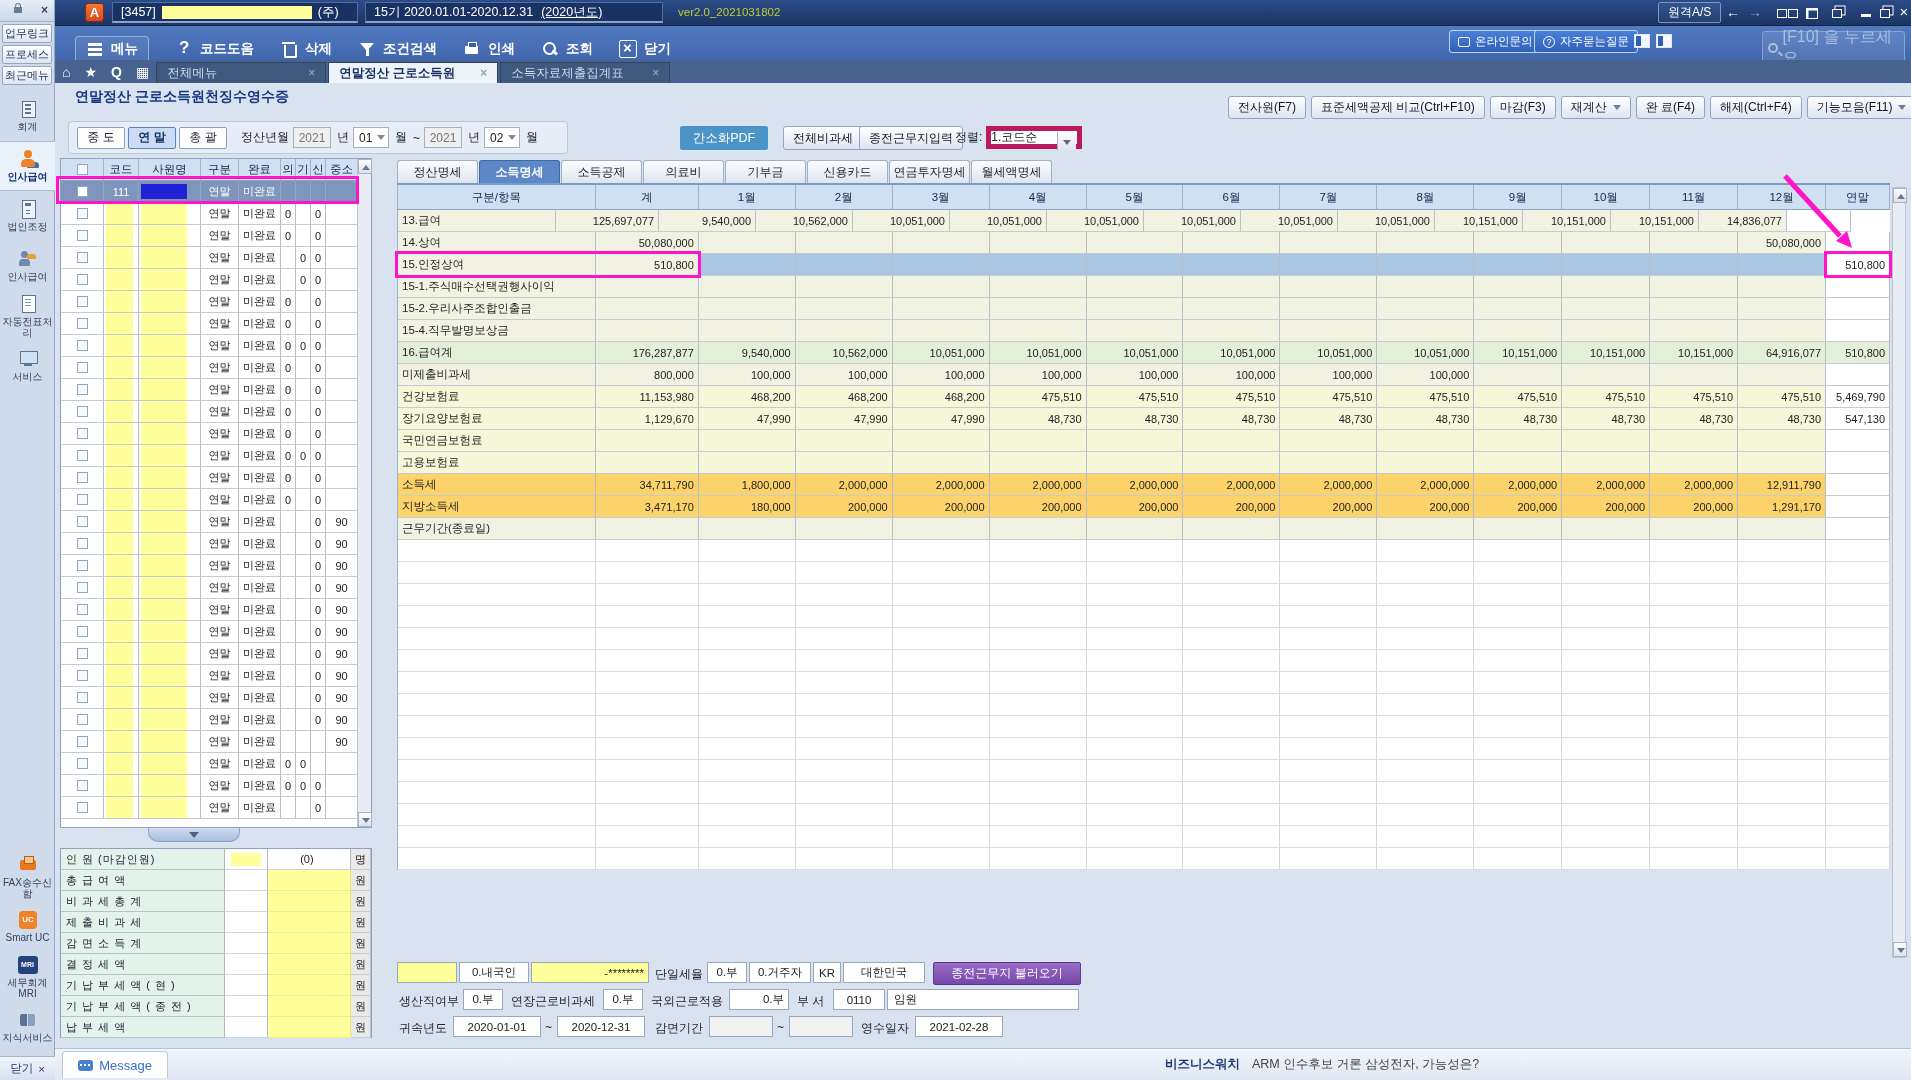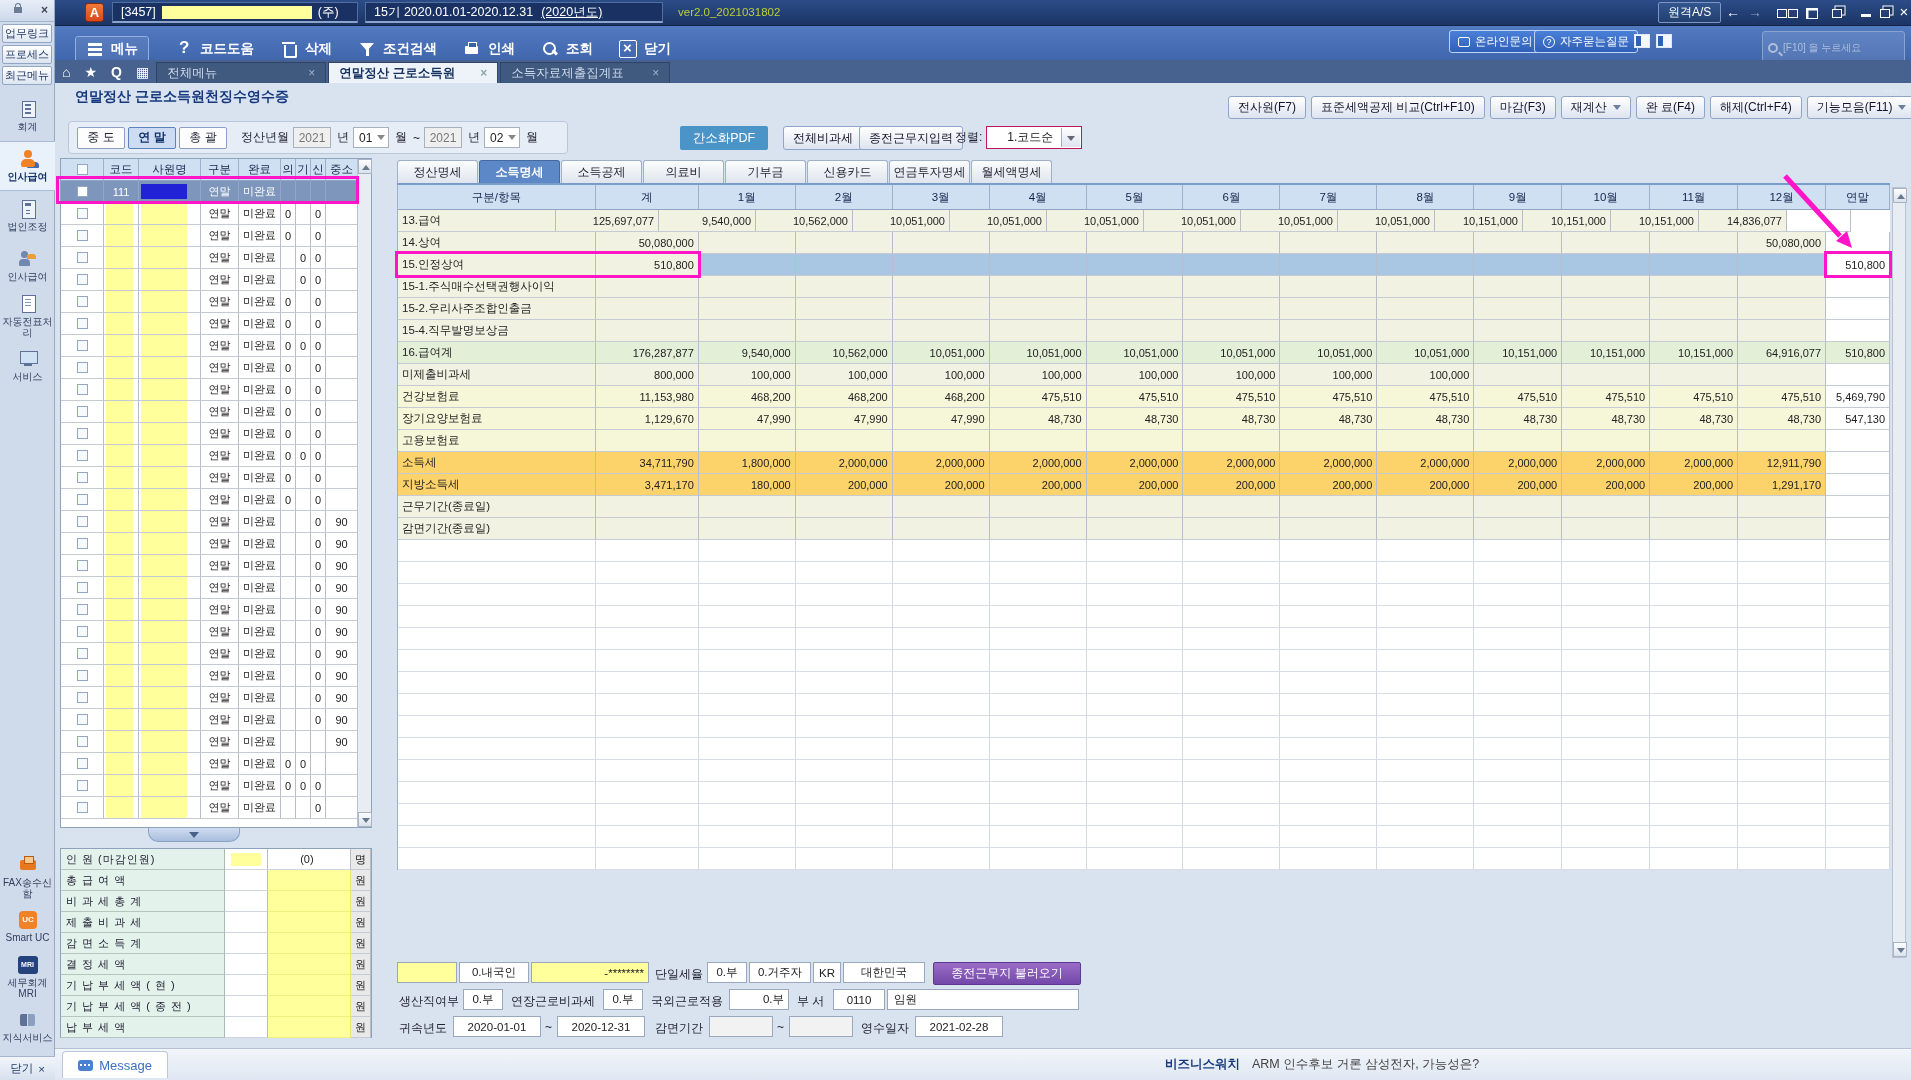--- a/index.html
+++ b/index.html
@@ -42,21 +42,21 @@
   .ic-search::after { content:""; position:absolute; left:11px; top:11px; width:6px; height:2.5px; background:#fff; transform:rotate(45deg);}
   .ic-closebox { border:1.5px solid #fff; border-radius:2px; }
   .ic-closebox::before { content:"×"; position:absolute; left:3px; top:-2px; font-size:15px; font-weight:bold;}
   .help-btn { top:30px; height:23px; background:linear-gradient(#4a80d8,#3060b8); border:1px solid #bcd4f4; border-radius:3px;
     color:#fff; display:flex; align-items:center; padding:0 8px; font-size:11.5px; }
   .hb-ic { width:12px; height:10px; border:1.5px solid #fff; border-radius:2px; margin-right:5px;}
   .hb-ic2 { width:12px; height:12px; border:1.5px solid #fff; border-radius:50%; margin-right:5px; font-size:9px; line-height:10px; text-align:center;}
   .mini-win { top:34px; width:16px; height:14px; border:1px solid #dfe8f6; background:#f4f8fe; }
   .mini-win::before { content:""; position:absolute; left:1px; top:1px; width:5px; height:10px; background:#2f62b4;}
   #searchbox { left:1762px; top:31px; width:143px; height:34px; border:1px solid #8ba2cc; border-radius:3px;
-    background:rgba(255,255,255,0.10); display:flex; align-items:center; color:#aebfdd; font-size:10px; padding:0 5px;}
+    background:rgba(255,255,255,0.10); display:flex; align-items:center; color:#aebfdd; font-size:16px; padding:0 5px;}
   .sic-mag { width:10px; height:10px; border:2px solid #aebfdd; border-radius:50%; position:relative; margin-right:5px;}
   .sic-mag::after { content:""; position:absolute; left:8px; top:8px; width:5px; height:2px; background:#aebfdd; transform:rotate(45deg);}
 
   
   #tabstrip { left:55px; top:60px; width:1856px; height:23px; background:#47628e; display:flex; align-items:flex-end; }
   .ts-ic { color:#fff; font-size:14px; margin:0 7px 3px 7px; }
   .doc-tab { height:21px; display:flex; align-items:center; padding:0 10px; margin-right:2px;
     background:#40597f; color:#cdd9ec; font-size:12.5px; border:1px solid #2e4468; border-bottom:none; min-width:170px; justify-content:space-between;}
   .doc-tab.active { background:#eef3fa; color:#15305f; font-weight:bold; }
   .doc-tab .x { margin-left:14px; color:#9fb0ca; font-size:12px; }
@@ -109,21 +109,21 @@
     background:#fdfdfe; border:1px solid #8aa0c4; border-radius:2px; font-size:12px; color:#223;}
   .mode-btn.active { background:#cddcf2; border:1px solid #5a82bc; font-weight:bold; color:#10306a;}
   .f-label { margin-left:10px; font-size:12px; color:#223; white-space:nowrap;}
   .f-input { width:38px; height:21px; background:#efefef; border:1px solid #a8b0bc; color:#777; display:inline-flex; align-items:center; justify-content:center; font-size:12px;}
   .f-combo { width:36px; height:21px; background:#fff; border:1px solid #a8b0bc; display:inline-flex; align-items:center; font-size:12px; position:relative; padding-left:5px;}
   .f-combo::after { content:""; position:absolute; right:3px; top:7px; border-left:4px solid transparent; border-right:4px solid transparent; border-top:5px solid #888; }
   #pdf-btn { left:680px; top:126px; width:88px; height:24px; background:#4a94c8; color:#fff; display:flex; align-items:center; justify-content:center; font-size:12.5px; border-radius:2px;}
   #btn-allnontax { left:783px; top:126px; height:24px;}
   #btn-prevwork { left:859px; top:126px; height:24px;}
   #sort-wrap { left:955px; top:126px; display:flex; align-items:center; gap:4px;}
-  #sort-combo { width:96px; height:23px; background:#fff; border:1px solid #be185d; display:flex; align-items:center; padding-left:20px; position:relative; font-size:12px;}
+  #sort-combo { width:96px; height:23px; background:#fff; border:5px solid #be185d; display:flex; align-items:center; padding-left:0; position:relative; font-size:12px;}
   #sort-combo::after { content:""; position:absolute; right:1px; top:1px; width:18px; height:19px; background:linear-gradient(#fdfdfe,#dde4ee); border-left:1px solid #a8b0bc;}
   #sort-combo::before { content:""; position:absolute; right:6px; top:9px; border-left:4px solid transparent; border-right:4px solid transparent; border-top:5px solid #667; z-index:2;}
 
   
   .c { box-sizing:border-box; border-right:1px solid #b7bdc9; border-bottom:1px solid #c6cad3;
     display:flex; align-items:center; overflow:hidden; white-space:nowrap; height:100%; }
   .hc { background:#cfe0f3; justify-content:center; font-size:11.5px; color:#15244a;
     border-right:1px solid #9db1cb; border-bottom:1px solid #8fa5c2;}
   .num { justify-content:flex-end; padding-right:4px; font-size:11px; font-family:"Liberation Sans","DejaVu Sans",sans-serif;}
   .lab { padding-left:4px; font-size:11.5px; }
@@ -1165,20 +1165,37 @@
       <span class="c num bg-yel" style="width: 97px;">48,730</span>
       <span class="c num bg-yel" style="width: 97px;">48,730</span>
       <span class="c num bg-yel" style="width: 97px;">48,730</span>
       <span class="c num bg-yel" style="width: 88px;">48,730</span>
       <span class="c num bg-yel" style="width: 88px;">48,730</span>
       <span class="c num bg-yel" style="width: 88px;">48,730</span>
       <span class="c num bg-yel" style="width: 88px;">48,730</span>
       <span class="c num bg-white" style="width: 64px;">547,130</span>
     </div>
     <div class="row">
+      <span class="c lab bg-yel" style="width: 198px;">국민연금보험료</span>
+      <span class="c num bg-yel" style="width: 103px;"></span>
+      <span class="c num bg-yel" style="width: 97px;"></span>
+      <span class="c num bg-yel" style="width: 97px;"></span>
+      <span class="c num bg-yel" style="width: 97px;"></span>
+      <span class="c num bg-yel" style="width: 97px;"></span>
+      <span class="c num bg-yel" style="width: 97px;"></span>
+      <span class="c num bg-yel" style="width: 97px;"></span>
+      <span class="c num bg-yel" style="width: 97px;"></span>
+      <span class="c num bg-yel" style="width: 97px;"></span>
+      <span class="c num bg-yel" style="width: 88px;"></span>
+      <span class="c num bg-yel" style="width: 88px;"></span>
+      <span class="c num bg-yel" style="width: 88px;"></span>
+      <span class="c num bg-yel" style="width: 88px;"></span>
+      <span class="c num bg-white" style="width: 64px;"></span>
+    </div>
+    <div class="row">
       <span class="c lab bg-yel" style="width: 198px;">고용보험료</span>
       <span class="c num bg-yel" style="width: 103px;"></span>
       <span class="c num bg-yel" style="width: 97px;"></span>
       <span class="c num bg-yel" style="width: 97px;"></span>
       <span class="c num bg-yel" style="width: 97px;"></span>
       <span class="c num bg-yel" style="width: 97px;"></span>
       <span class="c num bg-yel" style="width: 97px;"></span>
       <span class="c num bg-yel" style="width: 97px;"></span>
       <span class="c num bg-yel" style="width: 97px;"></span>
       <span class="c num bg-yel" style="width: 97px;"></span>
@@ -1232,37 +1249,20 @@
       <span class="c num bg-base" style="width: 97px;"></span>
       <span class="c num bg-base" style="width: 97px;"></span>
       <span class="c num bg-base" style="width: 97px;"></span>
       <span class="c num bg-base" style="width: 97px;"></span>
       <span class="c num bg-base" style="width: 88px;"></span>
       <span class="c num bg-base" style="width: 88px;"></span>
       <span class="c num bg-base" style="width: 88px;"></span>
       <span class="c num bg-base" style="width: 88px;"></span>
       <span class="c num bg-white" style="width: 64px;"></span>
     </div>
-    <div class="row">
-      <span class="c lab bg-base" style="width: 198px;">감면기간(종료일)</span>
-      <span class="c num bg-base" style="width: 103px;"></span>
-      <span class="c num bg-base" style="width: 97px;"></span>
-      <span class="c num bg-base" style="width: 97px;"></span>
-      <span class="c num bg-base" style="width: 97px;"></span>
-      <span class="c num bg-base" style="width: 97px;"></span>
-      <span class="c num bg-base" style="width: 97px;"></span>
-      <span class="c num bg-base" style="width: 97px;"></span>
-      <span class="c num bg-base" style="width: 97px;"></span>
-      <span class="c num bg-base" style="width: 97px;"></span>
-      <span class="c num bg-base" style="width: 88px;"></span>
-      <span class="c num bg-base" style="width: 88px;"></span>
-      <span class="c num bg-base" style="width: 88px;"></span>
-      <span class="c num bg-base" style="width: 88px;"></span>
-      <span class="c num bg-white" style="width: 64px;"></span>
-    </div>
     <div class="row erow">
       <span class="c" style="width: 198px;"></span>
       <span class="c" style="width: 103px;"></span>
       <span class="c" style="width: 97px;"></span>
       <span class="c" style="width: 97px;"></span>
       <span class="c" style="width: 97px;"></span>
       <span class="c" style="width: 97px;"></span>
       <span class="c" style="width: 97px;"></span>
       <span class="c" style="width: 97px;"></span>
       <span class="c" style="width: 97px;"></span>

